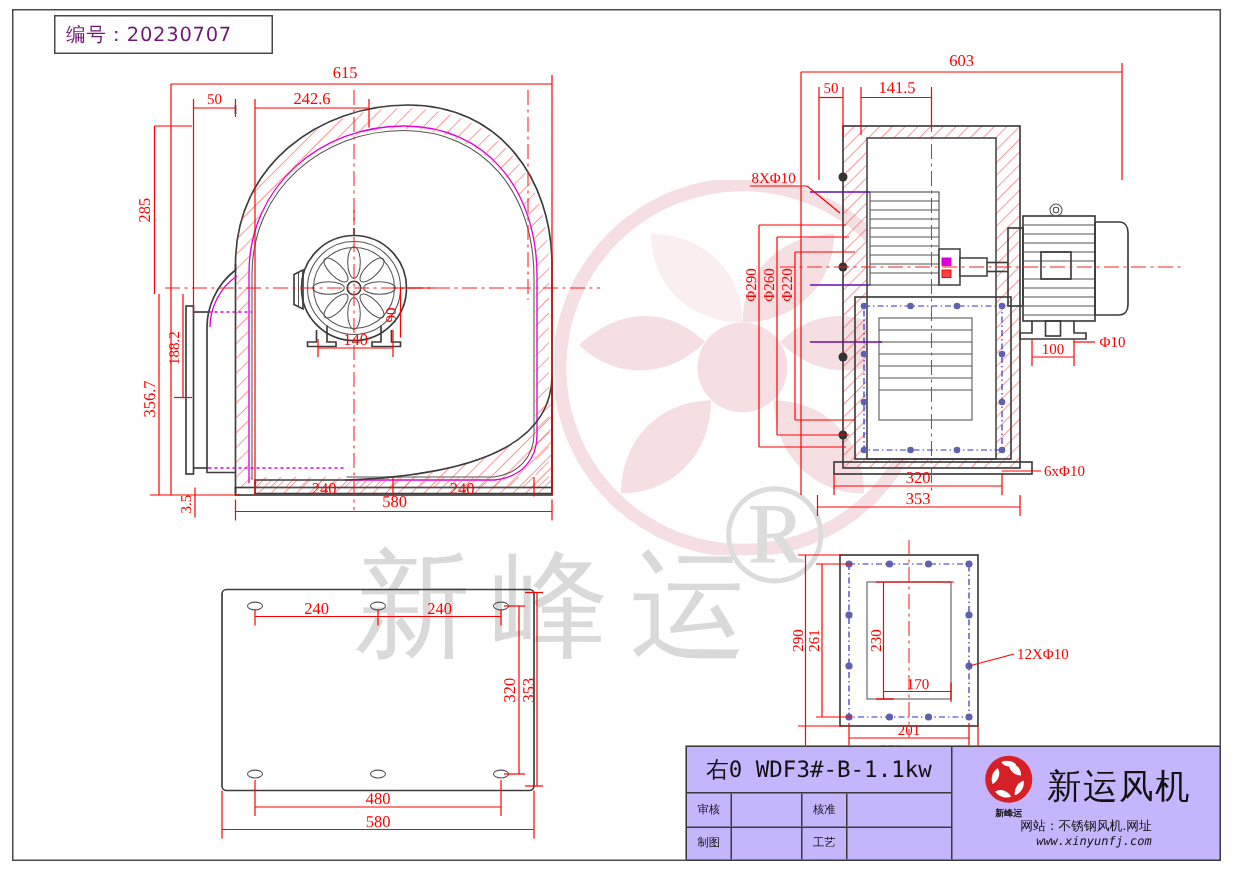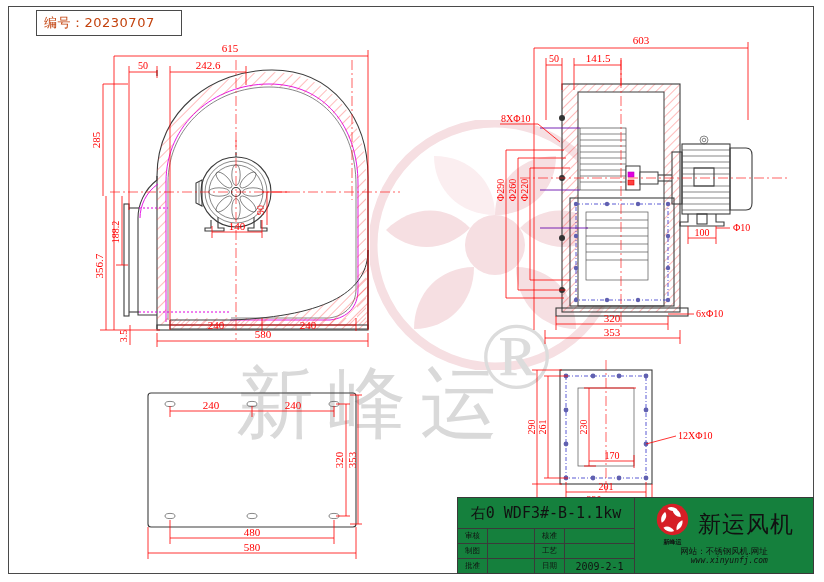--- a/index.html
+++ b/index.html
@@ -16,24 +16,24 @@
   .mag{stroke:#e000e0;stroke-width:0.9;fill:none;}
   .blue{stroke:#3030c8;stroke-width:0.8;fill:none;stroke-dasharray:4 2 1 2;}
   .center{stroke:#ff2020;stroke-width:0.7;fill:none;stroke-dasharray:10 3 2 3;}
   .purple{stroke:#6a0dad;stroke-width:0.9;fill:none;}
   text.dimtxt{fill:#ff0000;font-family:"Liberation Serif",serif;font-size:11px;}
   text.dimtxt.sm{font-size:10px;}
   
   .codebox{position:absolute;left:36px;top:10px;width:146px;height:26px;
            border:1.4px solid #4a4a4a;background:#fff;box-sizing:border-box;
            display:flex;align-items:center;padding-left:7px;
-           font-family:"DejaVu Sans",sans-serif;font-size:13px;color:#c2410c;letter-spacing:.5px;}
+           font-family:"DejaVu Sans",sans-serif;font-size:13px;color:#701a75;letter-spacing:.5px;}
   
   .titleblock{position:absolute;left:457px;top:497px;width:357px;height:77px;
-              border:1.4px solid #3a3a3a;background:#15803d;box-sizing:border-box;display:flex;}
+              border:1.4px solid #3a3a3a;background:#c4b5fd;box-sizing:border-box;display:flex;}
   .tb-left{width:176px;border-right:1.4px solid #3a3a3a;display:flex;flex-direction:column;}
   .tb-title{height:30px;display:flex;align-items:center;justify-content:center;
             border-bottom:1.2px solid #3a3a3a;font-family:"DejaVu Sans Mono",monospace;
             font-size:15px;color:#111;letter-spacing:0px;}
   .tb-rows{flex:1;display:flex;flex-direction:column;}
   .tb-row{flex:1;display:flex;border-bottom:1px solid #3a3a3a;}
   .tb-row:last-child{border-bottom:none;}
   .tb-c{display:flex;align-items:center;justify-content:center;
         font-family:"DejaVu Sans",sans-serif;font-size:7.5px;color:#111;
         border-right:1px solid #3a3a3a;box-sizing:border-box;}
@@ -474,26 +474,20 @@
           <div class="tb-c last"></div>
         </div>
 
         <div class="tb-row">
           <div class="tb-c lbl">制图</div>
           <div class="tb-c val"></div>
           <div class="tb-c lbl">工艺</div>
           <div class="tb-c last"></div>
         </div>
 
-        <div class="tb-row">
-          <div class="tb-c lbl">批准</div>
-          <div class="tb-c val"></div>
-          <div class="tb-c lbl">日期</div>
-          <div class="tb-c last">2009-2-1</div>
-        </div>
 
       </div>
     </div>
     <div class="tb-right">
       <div class="logo-row">
         <div class="logo-mark">
           <svg viewBox="0 0 40 40" width="37" height="33">
             <circle cx="20" cy="20" r="19" fill="#d61f26"></circle>
             <g fill="#ffffff">
               <path d="M20 7 C26 7 30 11 30 17 C25 17 20 13 20 7 Z"></path>

